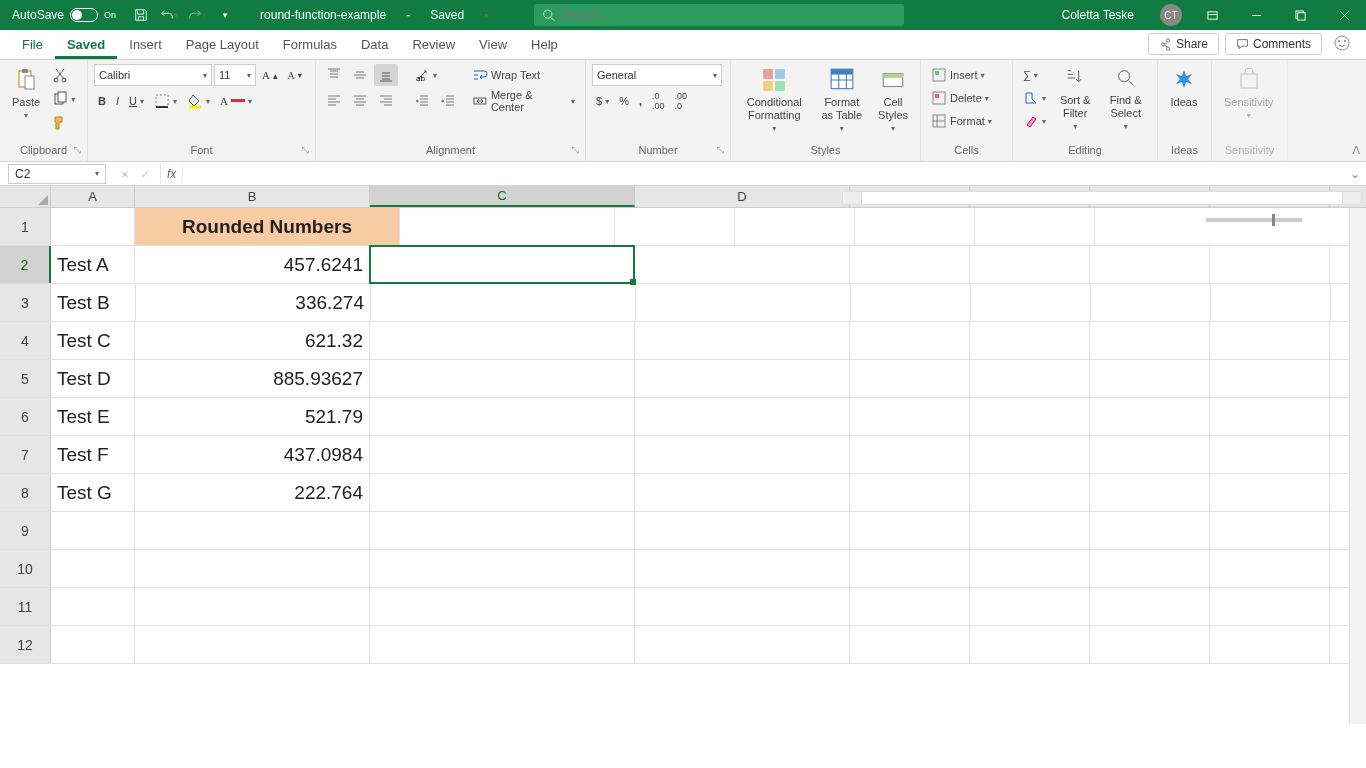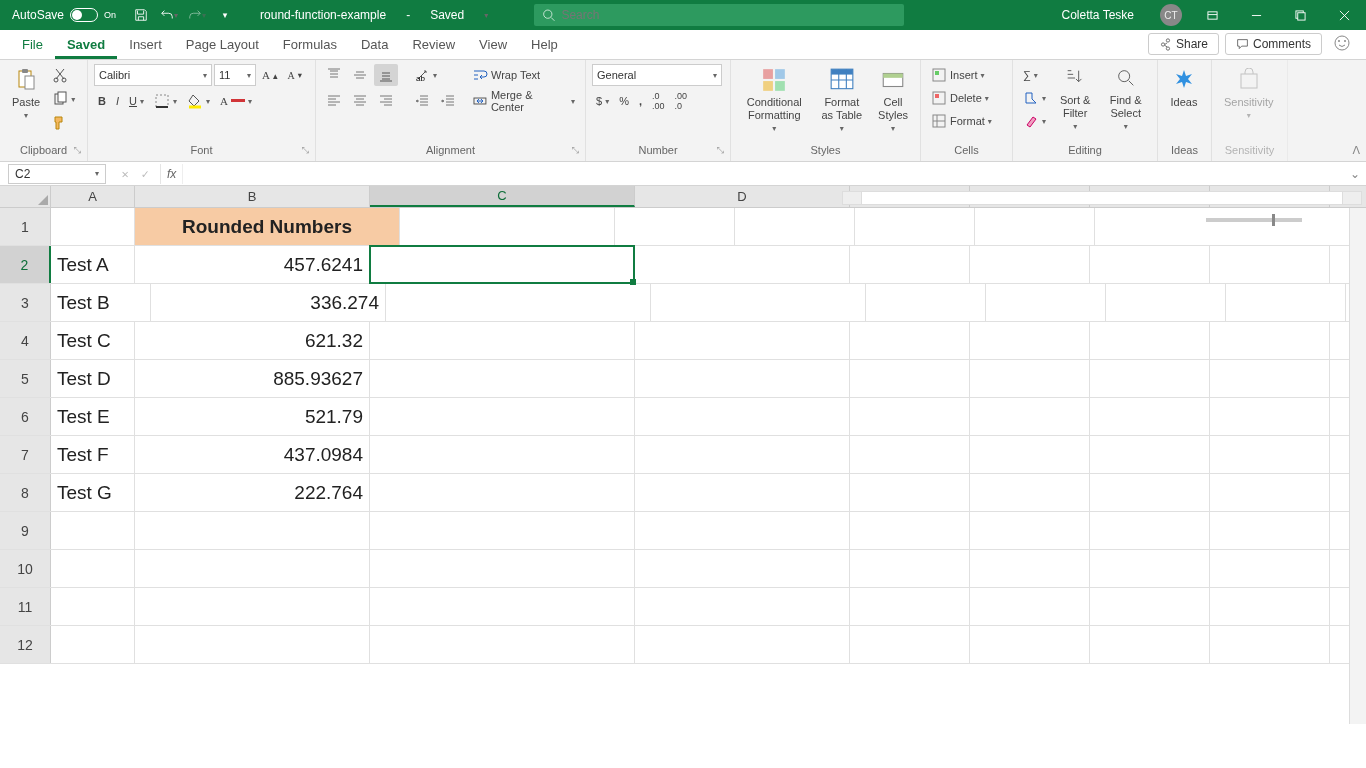--- a/index.html
+++ b/index.html
@@ -566,21 +566,21 @@
         <div class="cell num" style="width:235px">457.6241</div>
         <div class="cell" style="width:265px"></div>
         <div class="cell" style="width:215px"></div>
         <div class="cell" style="width:120px"></div>
         <div class="cell" style="width:120px"></div>
         <div class="cell" style="width:120px"></div>
         <div class="cell" style="width:120px"></div>
       </div>
       <div class="gridrow">
         <div class="rh">3</div>
-        <div class="cell" style="width:100px">Test B</div>
+        <div class="cell" style="width:85px">Test B</div>
         <div class="cell num" style="width:235px">336.274</div>
         <div class="cell" style="width:265px"></div>
         <div class="cell" style="width:215px"></div>
         <div class="cell" style="width:120px"></div>
         <div class="cell" style="width:120px"></div>
         <div class="cell" style="width:120px"></div>
         <div class="cell" style="width:120px"></div>
       </div>
       <div class="gridrow">
         <div class="rh">4</div>

